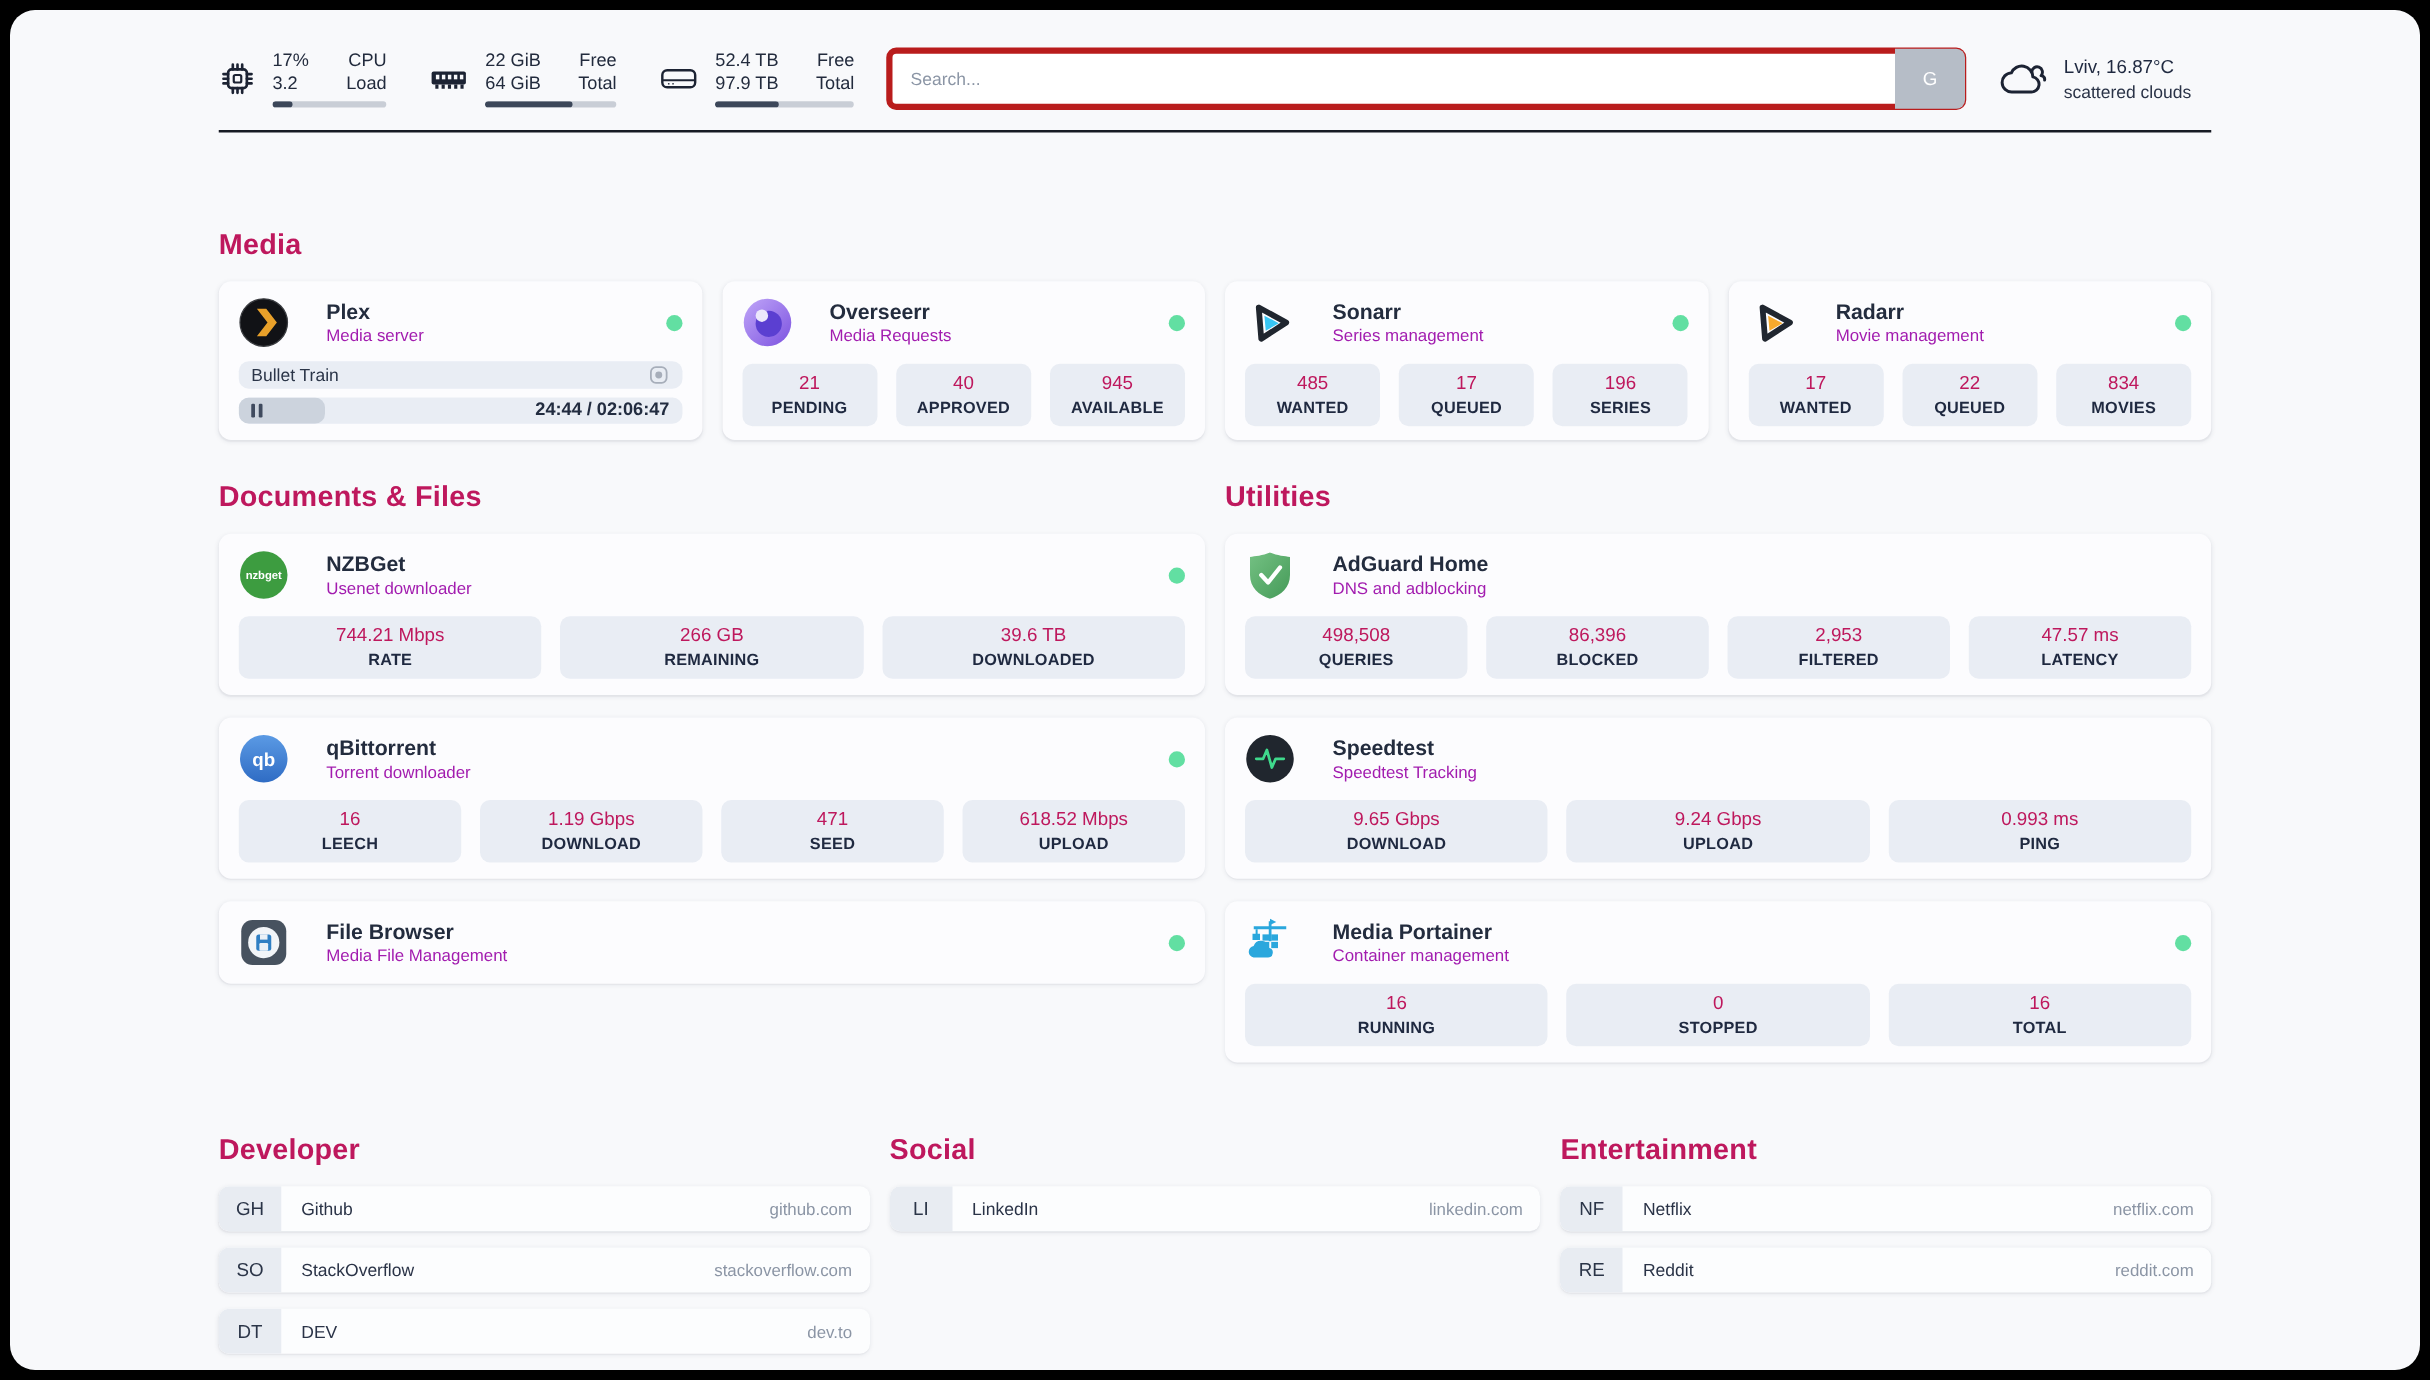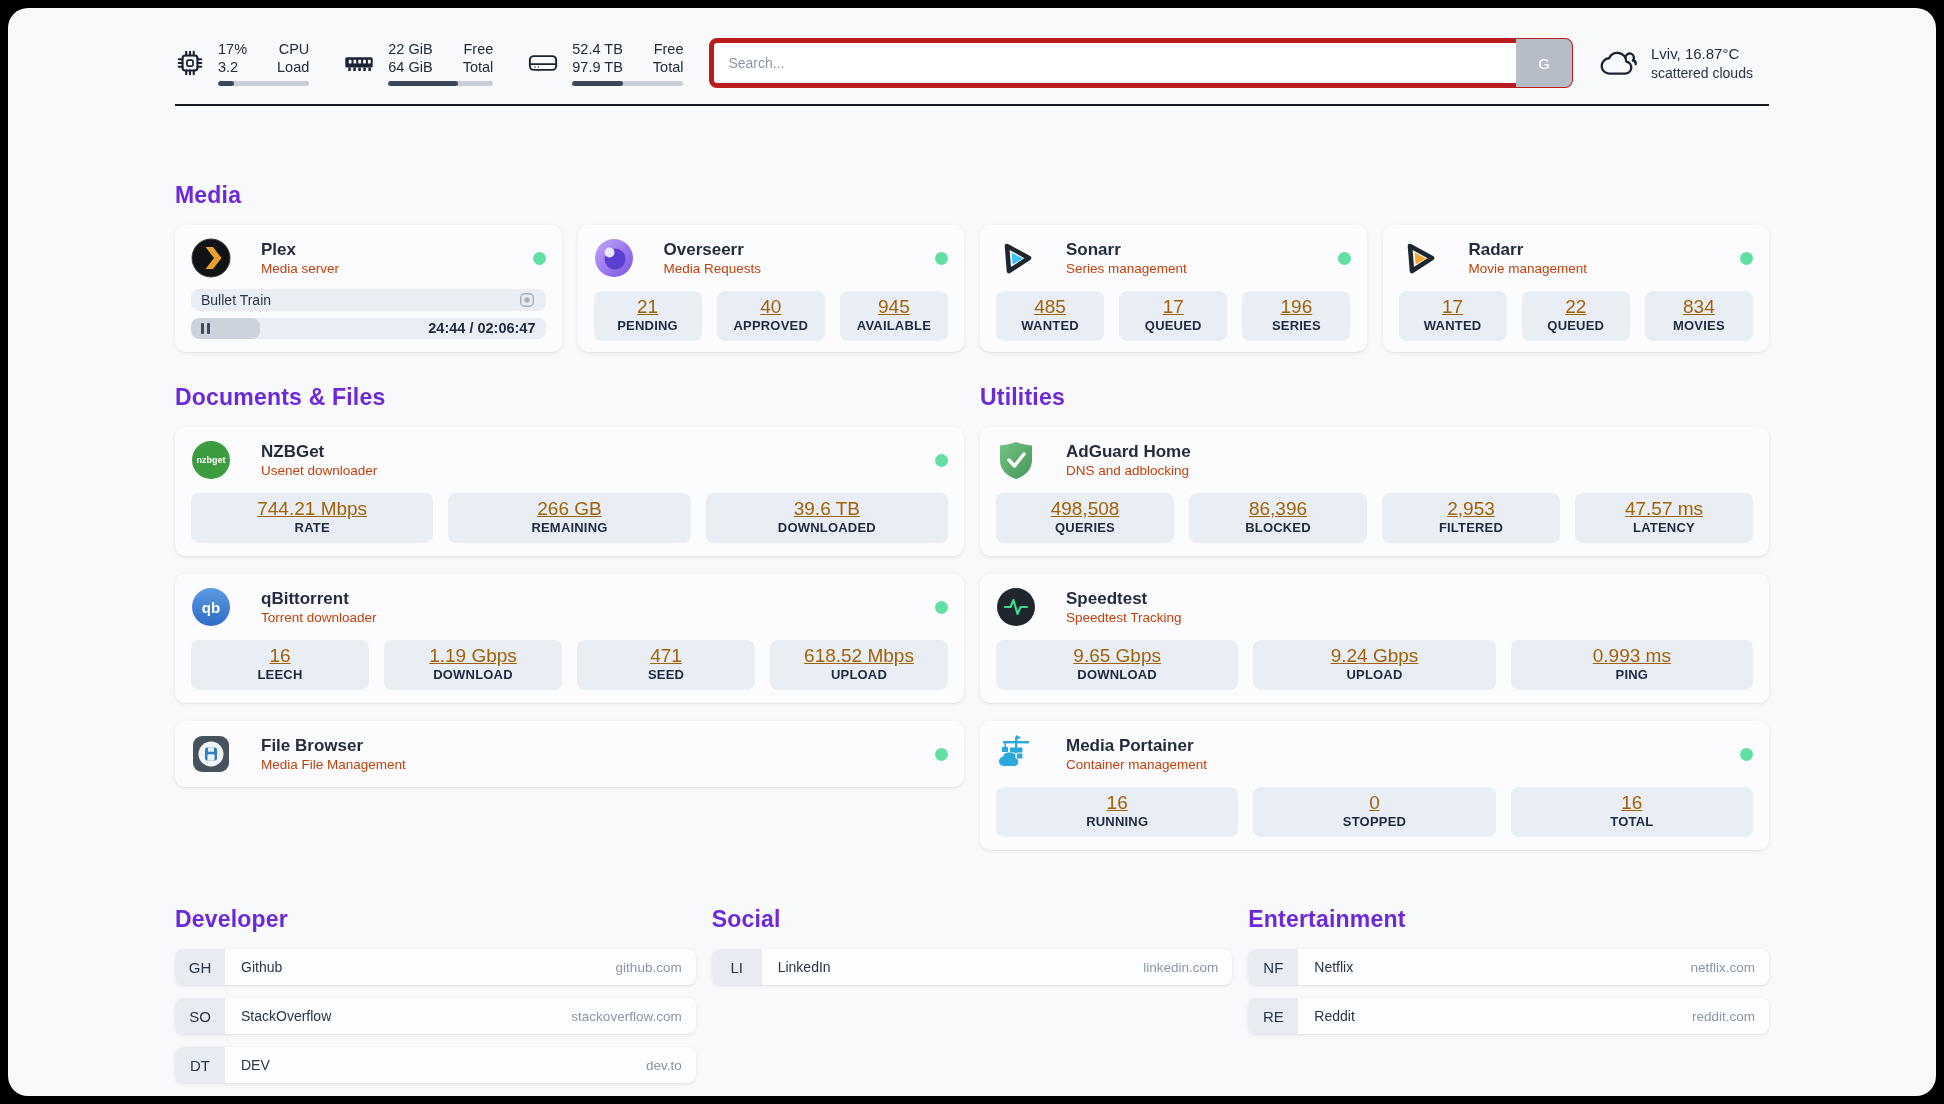--- a/index.html
+++ b/index.html
@@ -23,40 +23,40 @@
   .search-input { width:100%; height:50px; border:5px solid #b91c1c; border-radius:8px; background:#fff; padding:0 70px 0 14px; font-size:14px; color:#2b3548; font-family:inherit; outline:none; }
   .search-input::placeholder { color:#8b95a5; }
   .search-btn { position:absolute; right:1px; top:1px; bottom:1px; width:56px; background:#b6bdc7; border:none; border-radius:0 7px 7px 0; color:#fff; font-size:15px; font-weight:500; font-family:inherit; display:flex; align-items:center; justify-content:center; cursor:pointer; }
   .weather { display:flex; align-items:center; gap:12px; min-width:170px; }
   .weather-icon { color:#1c2333; }
   .weather-loc { font-size:15px; color:#1f2940; font-weight:500; line-height:20px; }
   .weather-cond { font-size:14px; color:#2a3347; line-height:18px; }
   .divider { margin-top:16px; border:none; border-top:2px solid #171b24; }
 
   
-  h2.section-title { font-size:23px; font-weight:600; color:#6d28d9; letter-spacing:.2px; }
+  h2.section-title { font-size:23px; font-weight:600; color:#be185d; letter-spacing:.2px; }
   .media-section { margin-top:76px; }
   .media-grid { margin-top:16px; display:grid; grid-template-columns:repeat(4,1fr); gap:16px; }
   .two-col { margin-top:32px; display:grid; grid-template-columns:1fr 1fr; gap:16px; align-items:start; }
   .col-stack { display:flex; flex-direction:column; gap:18px; }
   .col-stack h2 { margin-bottom:-2px; }
 
   .card { background:#fcfcfe; border-radius:10px; box-shadow:0 1px 4px rgba(25,35,60,.08),0 1px 1px rgba(25,35,60,.04); padding:13px 16px; }
   .media-card { height:127px; display:flex; flex-direction:column; }
   .app-head { display:flex; align-items:center; gap:30px; }
   .app-icon { width:40px; height:40px; flex:0 0 auto; }
   .app-name { font-size:17px; font-weight:600; color:#232c3e; line-height:21px; }
-  .app-desc { font-size:13.5px; color:#c2410c; line-height:17px; }
+  .app-desc { font-size:13.5px; color:#a21caf; line-height:17px; }
   .dot { width:13px; height:13px; border-radius:50%; background:#62dfa2; margin-left:auto; flex:0 0 auto; }
 
   .tiles { display:grid; gap:15px; margin-top:13px; }
   .tiles-3 { grid-template-columns:repeat(3,1fr); }
   .tiles-4 { grid-template-columns:repeat(4,1fr); }
   .tile { background:#e9edf4; border-radius:8px; padding:6px 8px 7px; text-align:center; }
-  .tile-value { font-size:19px; color:#a16207; line-height:20px;text-decoration:underline; }
+  .tile-value { font-size:15px; color:#be185d; line-height:20px; }
   .tile-label { font-size:13px; font-weight:700; color:#1f2940; line-height:17px; letter-spacing:.2px; }
 
   
   .pill { background:#e9edf4; border-radius:8px; height:29px; display:flex; align-items:center; padding:0 10px; position:relative; }
   .np-row { margin-top:11px; }
   .np-title { font-size:14px; color:#2b3548; font-weight:500; }
   .session-icon { margin-left:auto; color:#a7aeba; }
   .progress-row { margin-top:7px; overflow:hidden; padding:0; }
   .progress-fill { position:absolute; left:0; top:0; bottom:0; background:#ccd3dd; border-radius:8px; }
   .pause { position:relative; display:flex; gap:3px; margin-left:10px; }

